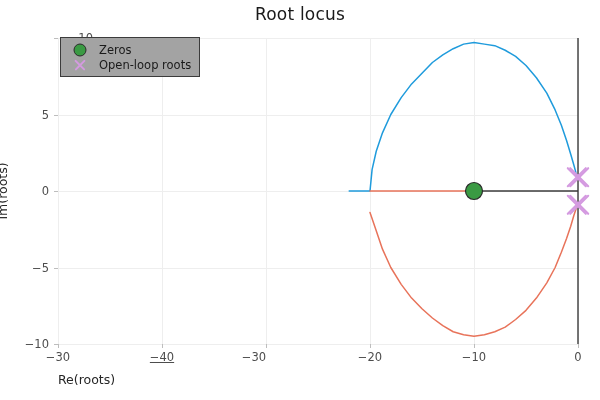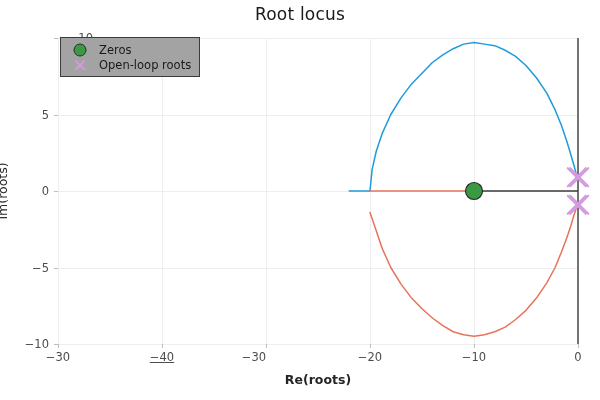--- a/index.html
+++ b/index.html
@@ -38,21 +38,21 @@
   .ticklabel{
     position:absolute;font-size:11.5px;color:#4d4d4d;
     white-space:nowrap;
   }
   .ticklabel.x{top:312px;transform:translateX(-50%);}
   .ticklabel.y{left:-9px;transform:translate(-100%,-50%);}
 
   
   #xlabel{
     position:absolute;left:58px;top:372px;width:520px;
-    text-align:center;font-size:12.5px;color:#262626;font-weight:bold;
+    font-size:12.5px;color:#262626;
   }
   #ylabel{
     position:absolute;left:2px;top:191px;
     font-size:12.5px;color:#262626;
     transform:translate(-50%,-50%) rotate(-90deg);
     transform-origin:center center;
     white-space:nowrap;
   }
 
   

